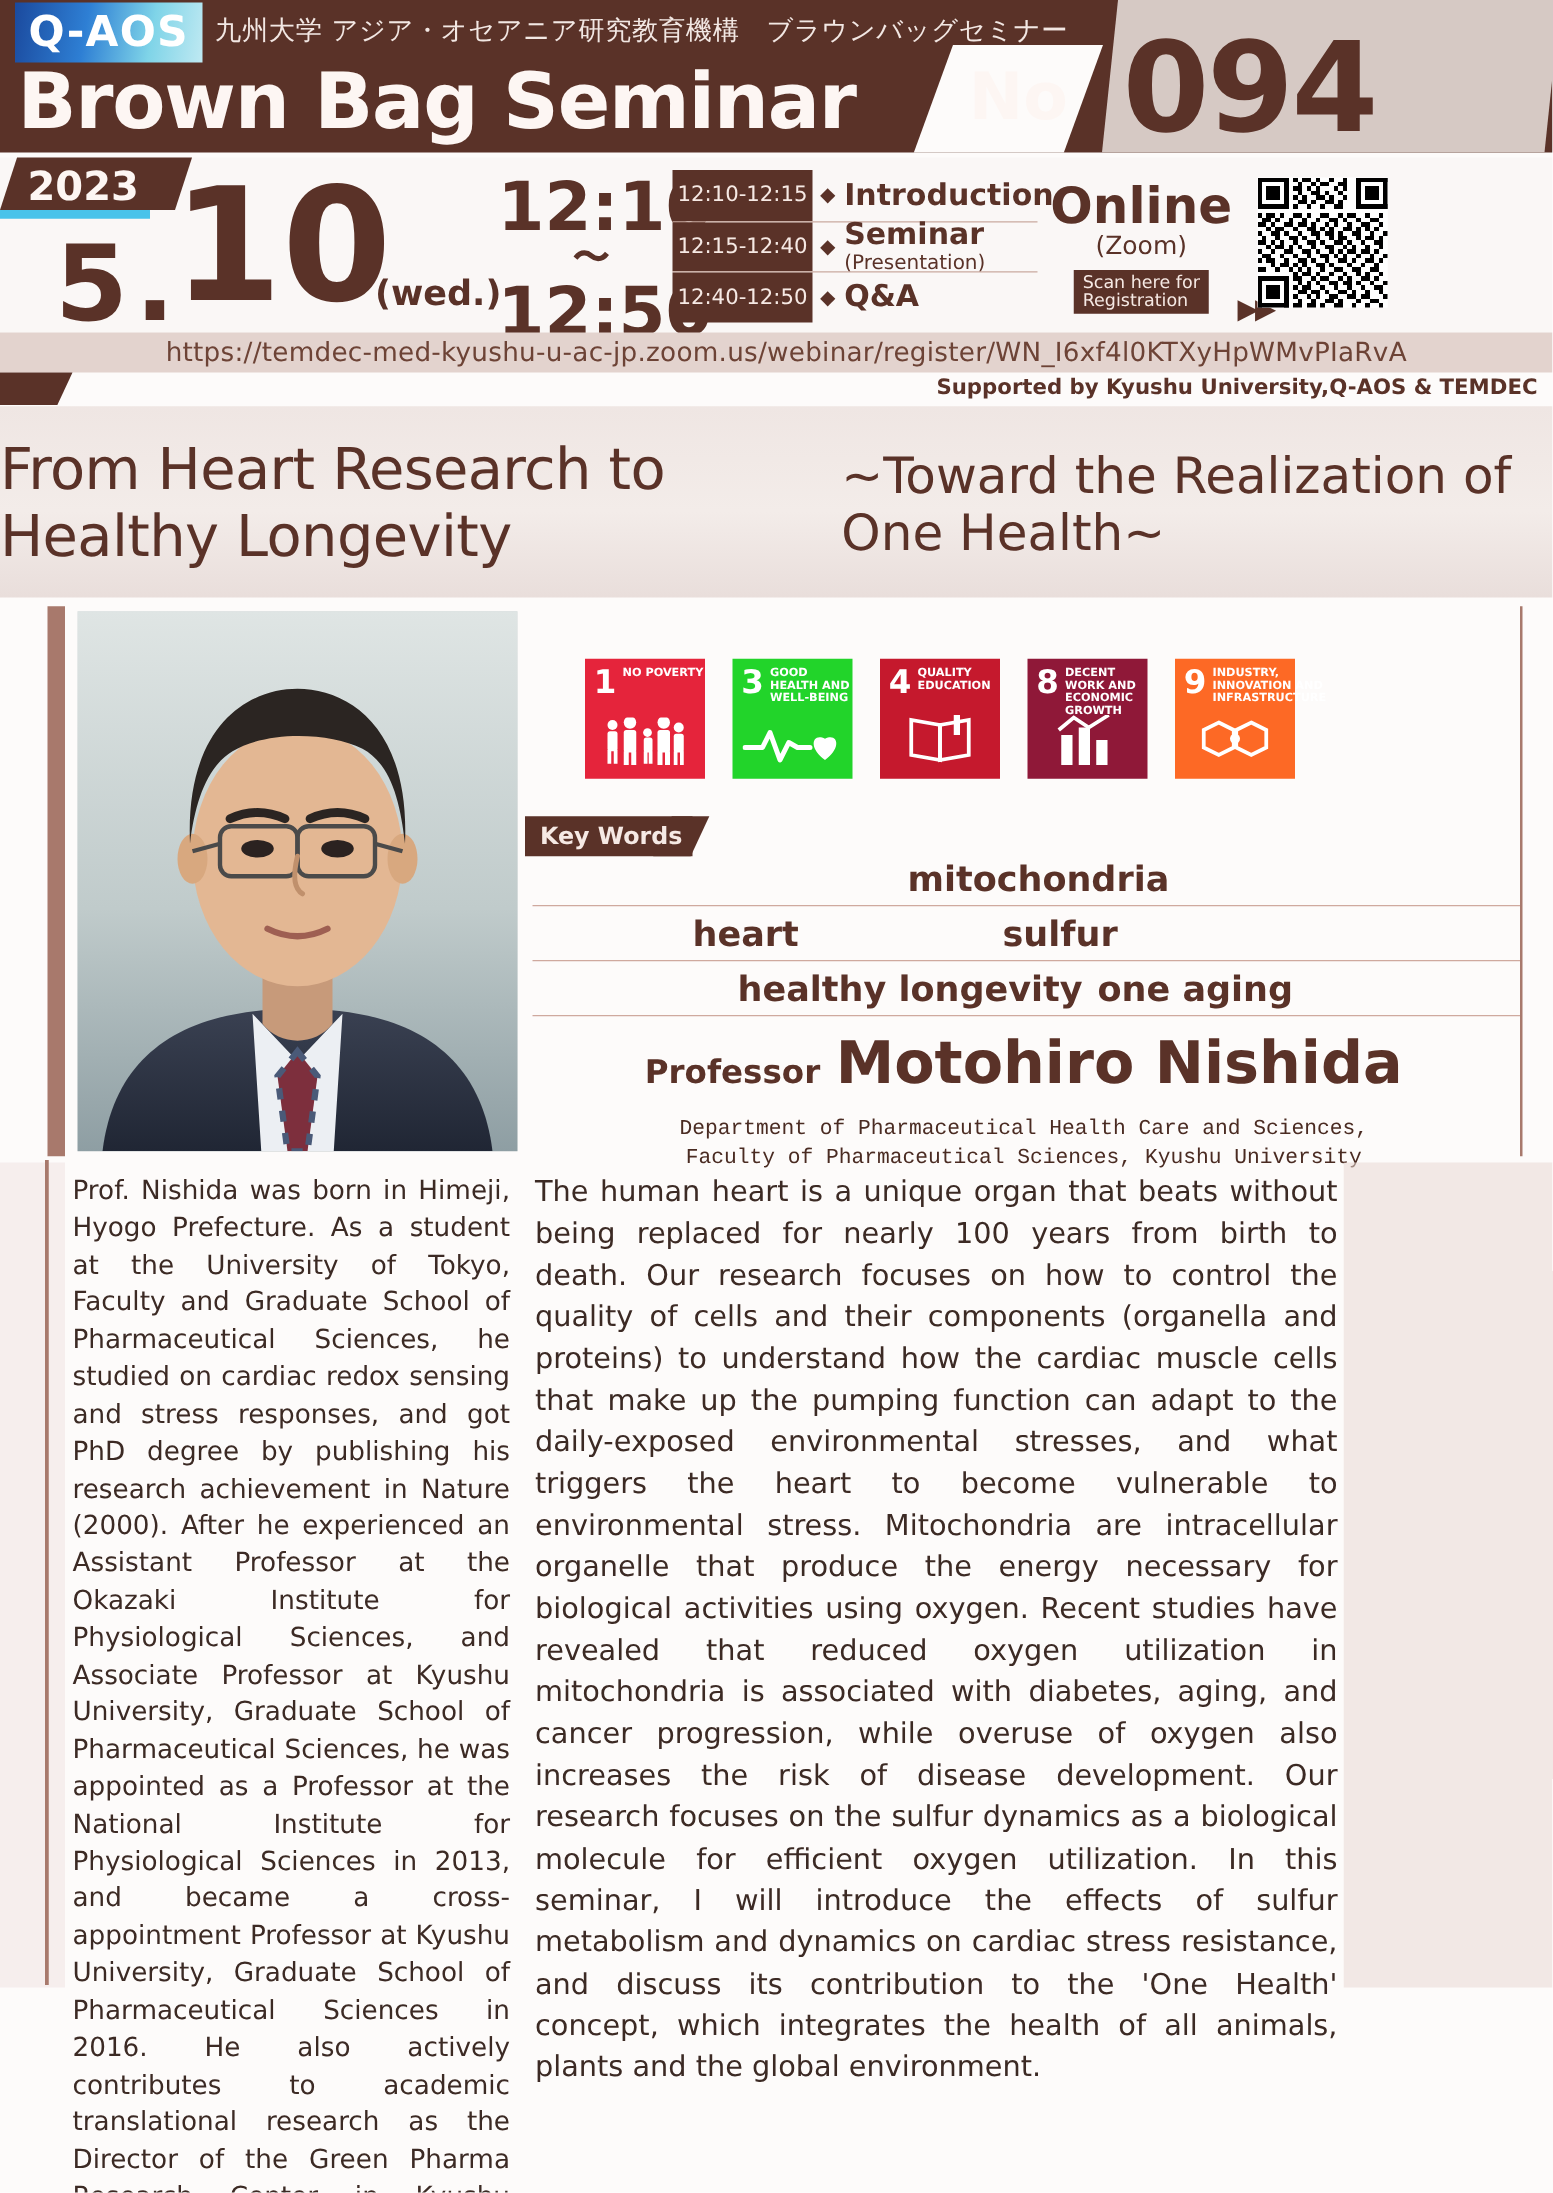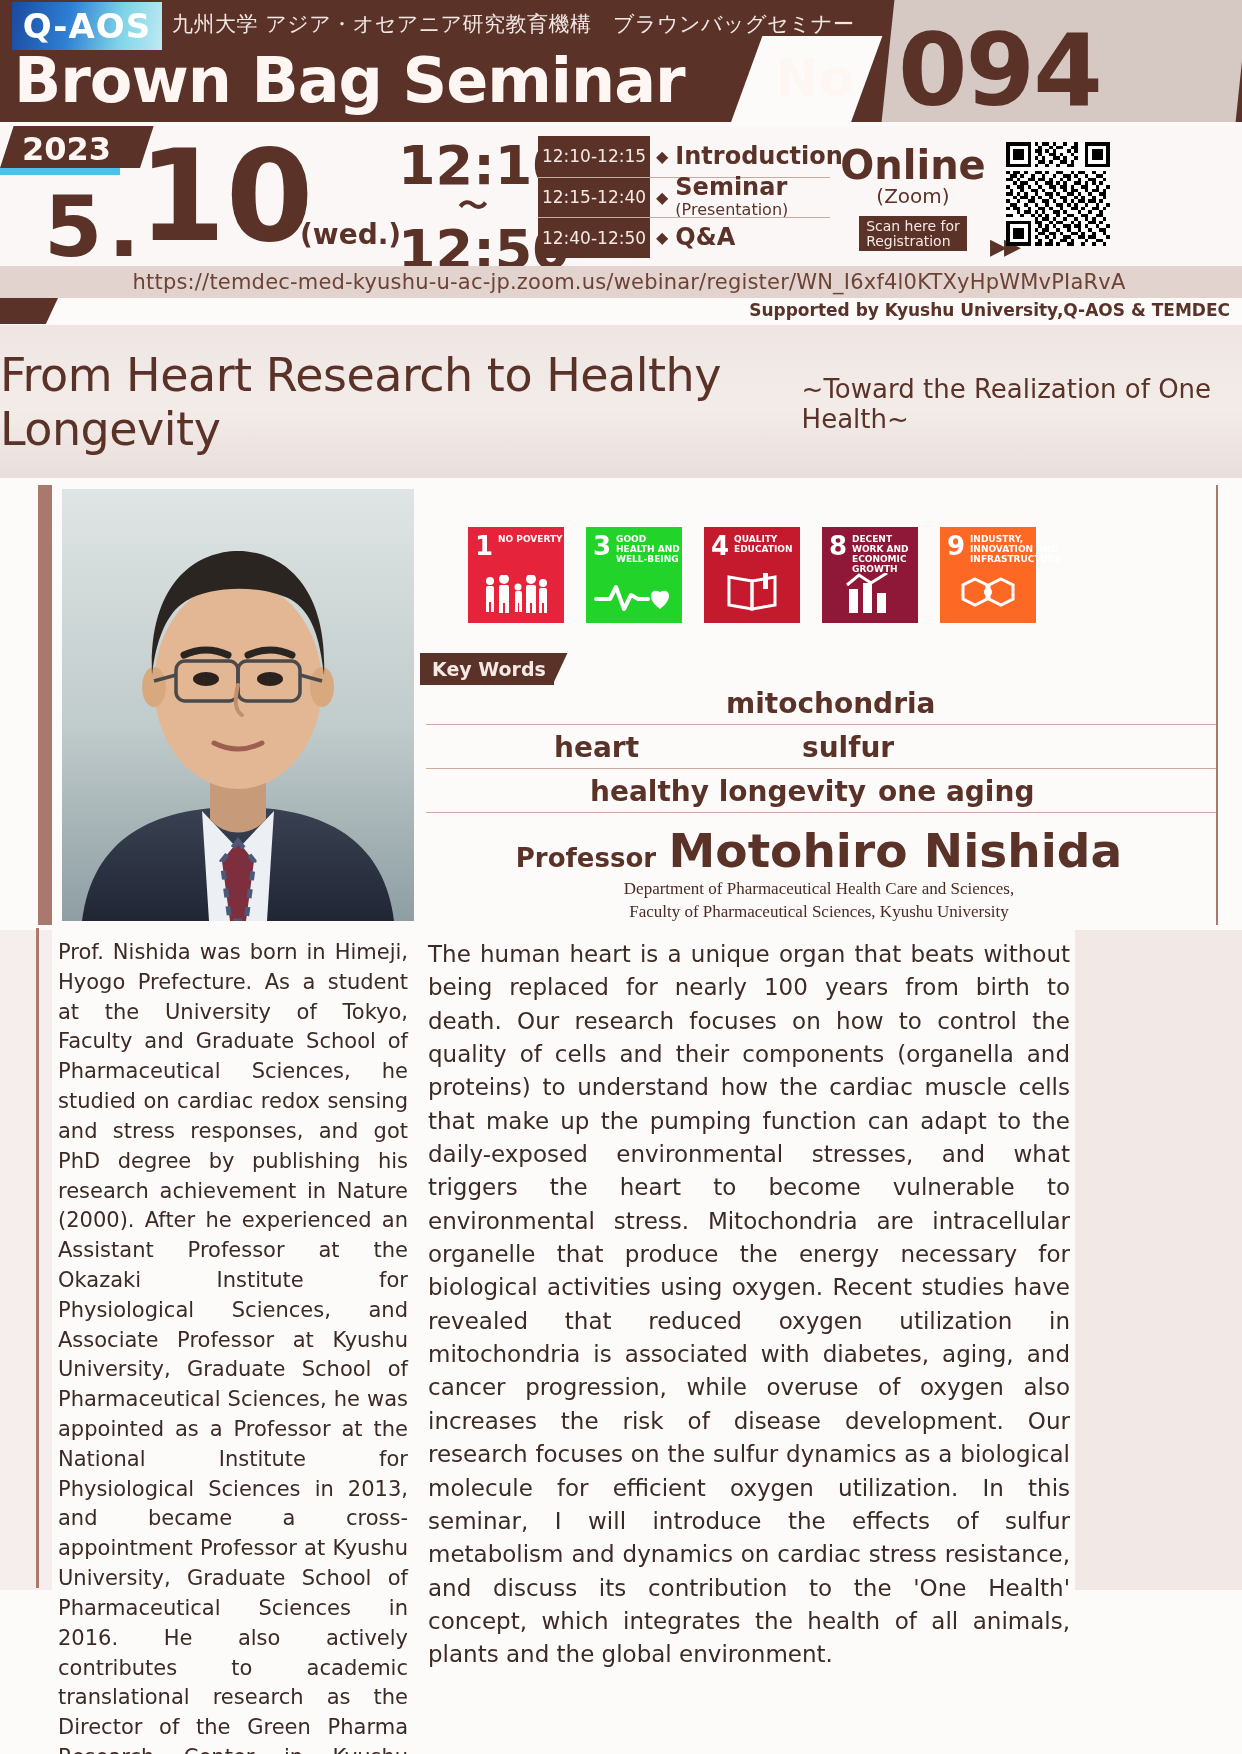--- a/index.html
+++ b/index.html
@@ -113,21 +113,21 @@
   .header-left-wedge { position:absolute; left:0; top:298px; width:58px; height:26px; background:#5a3228; transform: skewX(-25deg); transform-origin: left top;}
 
   
   .title-band {
     position: absolute; left: 0; top: 325px; width: 1242px; height: 153px;
     background: linear-gradient(180deg,#efe6e3 0%, #f3ece9 55%, #e9dedb 100%);
     display:flex; flex-direction:row; align-items:center; justify-content:center;
     overflow:hidden;
   }
   .title-main { font-size: 46px; color:#5a3228; font-family:"DejaVu Sans",sans-serif; letter-spacing:-0.5px; }
-  .title-sub { font-size: 26px; color:#5a3228; font-family:"DejaVu Sans",sans-serif; margin-top: 4px;}
+  .title-sub { font-size: 40px; color:#5a3228; font-family:"DejaVu Sans",sans-serif; margin-top: 4px;}
 
   
   .speaker-panel { position:absolute; left: 38px; top: 485px; width: 1180px; height: 440px; }
   .panel-leftbar { position:absolute; left:0; top:0; width: 14px; height: 440px; background:#a8796c; }
   .photo {
     position:absolute; left: 24px; top: 4px; width: 352px; height: 432px;
     background: linear-gradient(175deg,#d8dede 0%, #c3cdcd 30%, #9aa8ac 100%);
     overflow:hidden;
   }
   .photo svg { display:block; }
@@ -153,21 +153,21 @@
   .kw-tag-skew { position:absolute; left:110px; top:168px; width: 30px; height:32px; background:#5a3228; transform: skewX(-25deg); }
   .kw-tag-text { position:absolute; left: 12px; top: 173px; color:#f6e9e4; font-size:19px; font-weight:bold; font-family:"DejaVu Sans",sans-serif; z-index:2;}
 
   .kw-lines { position:absolute; left: 6px; top: 196px; width: 790px; }
   .kw-line { height: 44px; border-bottom: 1px solid #cfa99e; position: relative; }
   .kw { position:absolute; font-size: 28px; font-weight: bold; color:#5a3228; font-family:"DejaVu Sans",sans-serif; bottom: 4px;}
 
   .name-row { position:absolute; left: 0; top: 338px; width: 798px; text-align:center; }
   .prof-label { font-size: 26px; font-weight: bold; color:#5a3228; font-family:"DejaVu Sans",sans-serif; }
   .prof-name { font-size: 47px; font-weight: bold; color:#5a3228; font-family:"DejaVu Sans",sans-serif; margin-left: 8px;}
-  .affil { position:absolute; left:0; top: 393px; width: 798px; text-align:center; font-size:17px; color:#4a2b22; line-height:1.35; font-family:Liberation Serif, serif;}
+  .affil { position:absolute; left:0; top: 408px; width: 798px; text-align:center; font-size:17px; color:#4a2b22; line-height:1.35; font-family:Liberation Mono, monospace;}
 
   
   .bio {
     position:absolute; left: 58px; top: 938px; width: 350px;
     font-size: 21px; line-height: 1.42; color:#3c2a24; text-align: justify;
     font-family:"DejaVu Sans", sans-serif;
   }
   .abstract {
     position:absolute; left: 428px; top: 938px; width: 642px;
     font-size: 23px; line-height: 1.45; color:#3c2a24; text-align: justify;

